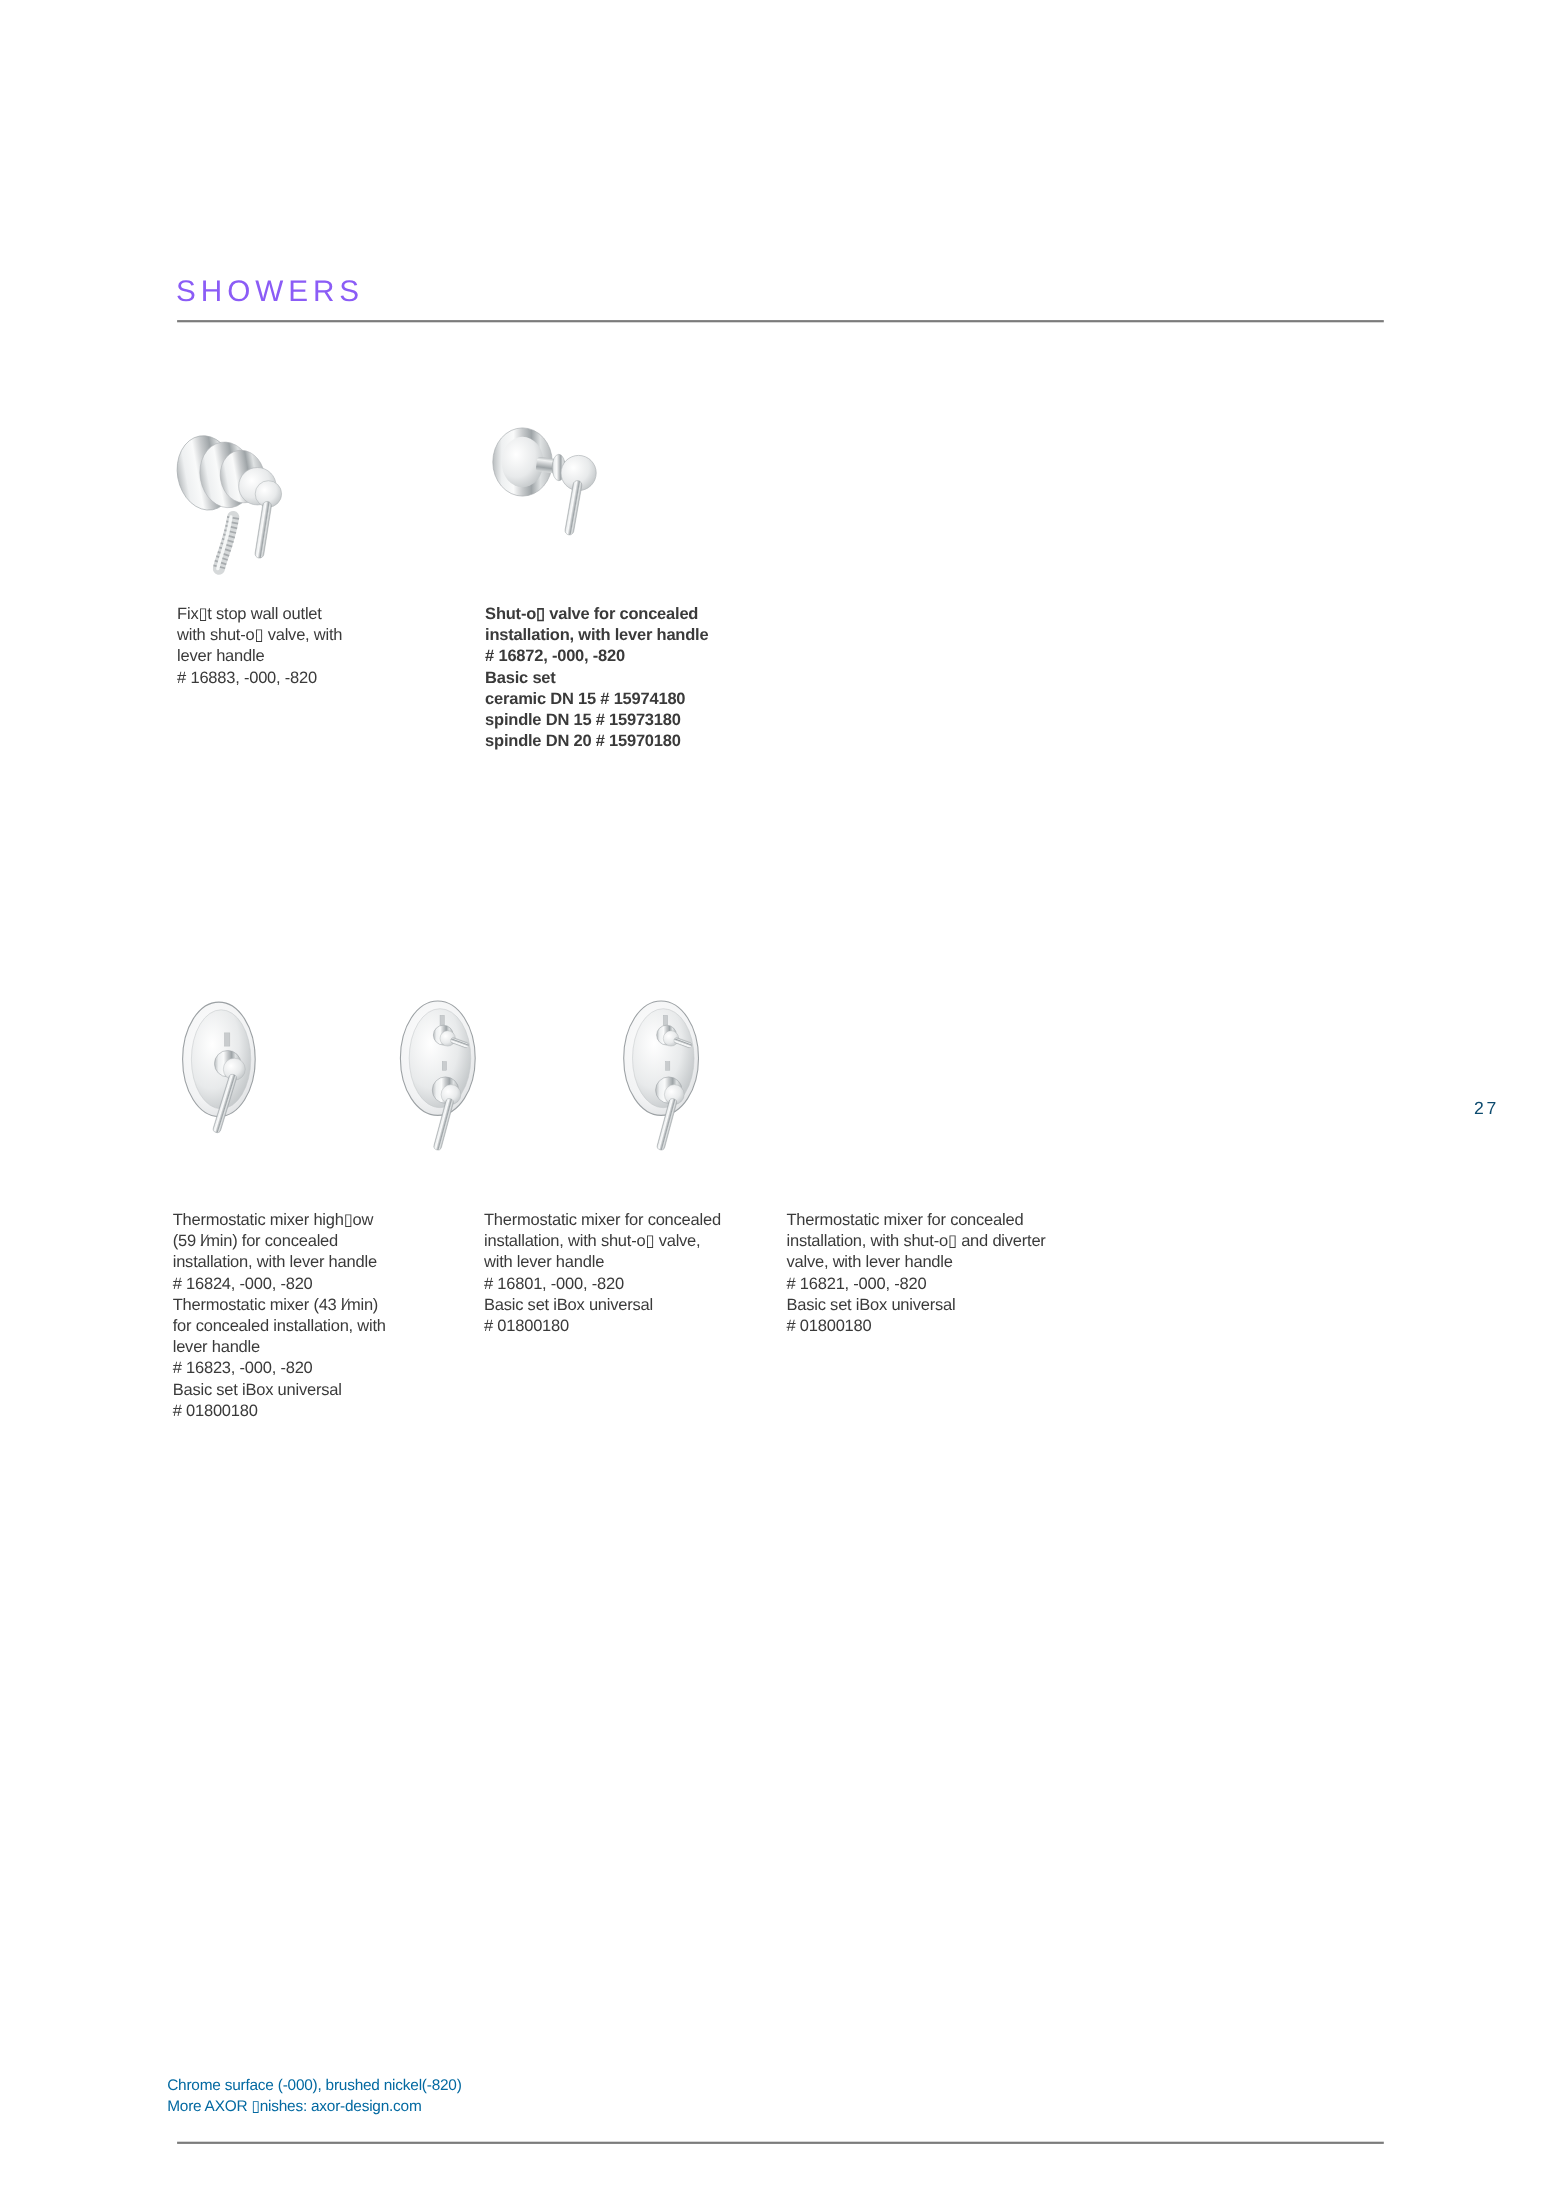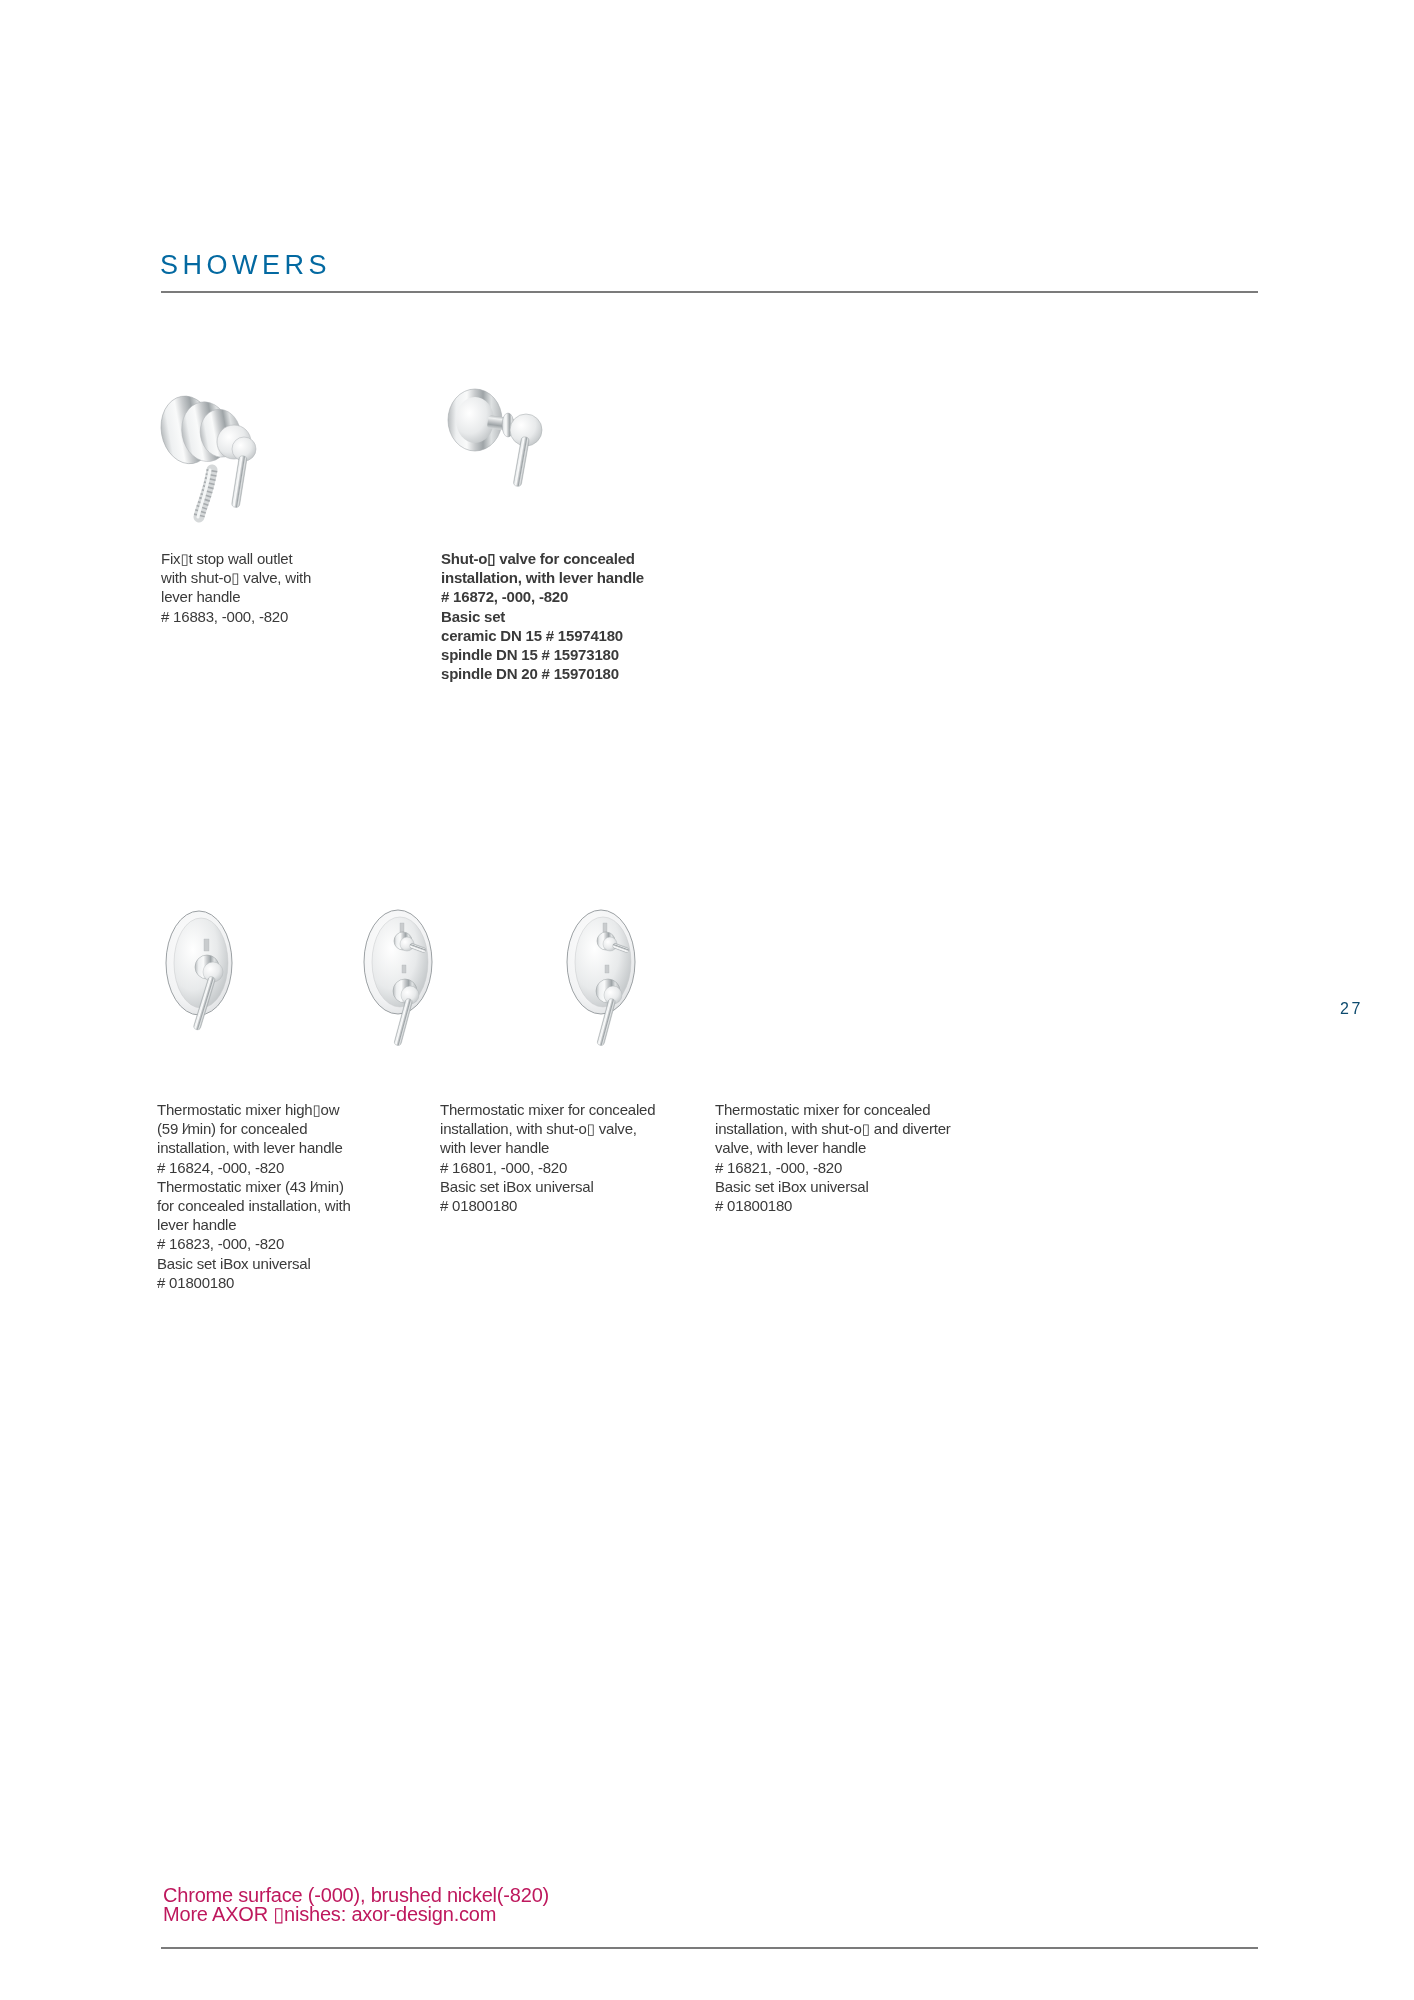--- a/index.html
+++ b/index.html
@@ -11,21 +11,21 @@
     font-family: "Liberation Sans", sans-serif;
     overflow: hidden;
   }
   .page-title {
     position: absolute;
     left: 160px;
     top: 250px;
     font-size: 27px;
     font-weight: 400;
     letter-spacing: 4.5px;
-    color: #0369a1;
+    color: #8b5cf6;
     white-space: nowrap;
   }
   .rule {
     position: absolute;
     left: 161px;
     width: 1097px;
     height: 2px;
     background: #7b7b7b;
   }
   .rule-top { top: 291px; }
@@ -42,26 +42,26 @@
   .page-number {
     position: absolute;
     left: 1340px;
     top: 1000px;
     font-size: 16px;
     letter-spacing: 2.5px;
     color: #0c4a6e;
   }
   .footer-text {
     position: absolute;
-    left: 163px;
+    left: 152px;
     top: 1886px;
-    font-size: 20px;
+    font-size: 14px;
     line-height: 19px;
     letter-spacing: -0.2px;
-    color: #be185d;
+    color: #0369a1;
     white-space: pre-line;
   }
   .hidden-defs { position: absolute; width: 0; height: 0; overflow: hidden; }
 </style>
 </head>
 <body>
 
 <div class="page">
 
   <svg class="hidden-defs" aria-hidden="true">

